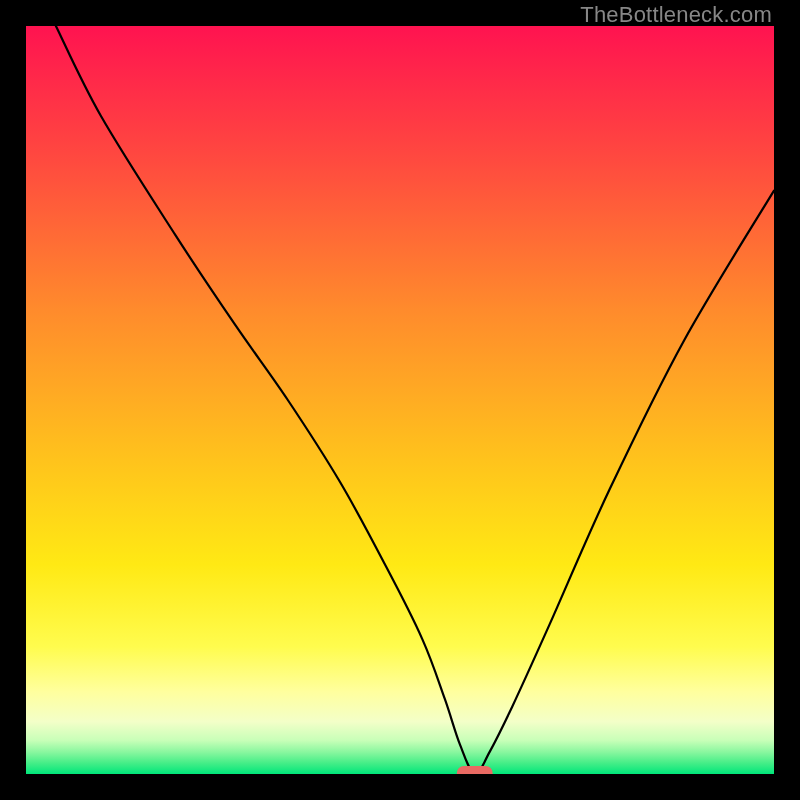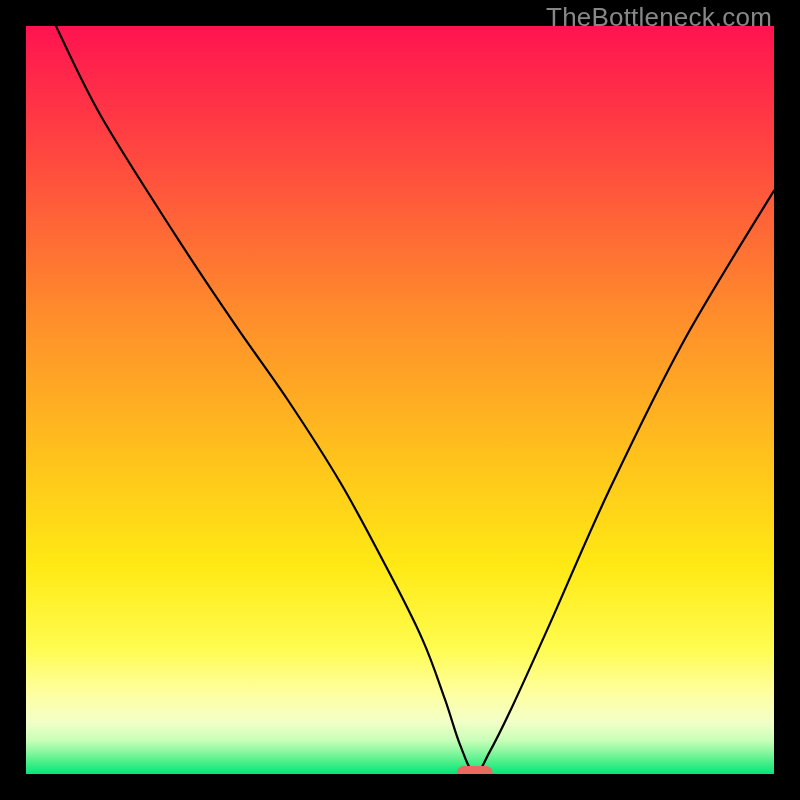--- a/index.html
+++ b/index.html
@@ -23,21 +23,21 @@
     left: 0;
     top: 0;
     width: 748px;
     height: 748px;
   }
   .watermark {
     position: absolute;
     top: 2px;
     right: 28px;
     font-family: Arial, Helvetica, sans-serif;
-    font-size: 26px;
+    font-size: 22px;
     font-weight: 400;
     color: #878787;
     letter-spacing: 0.2px;
     pointer-events: none;
   }
 </style>
 </head>
 <body>
 
 <div class="frame">

